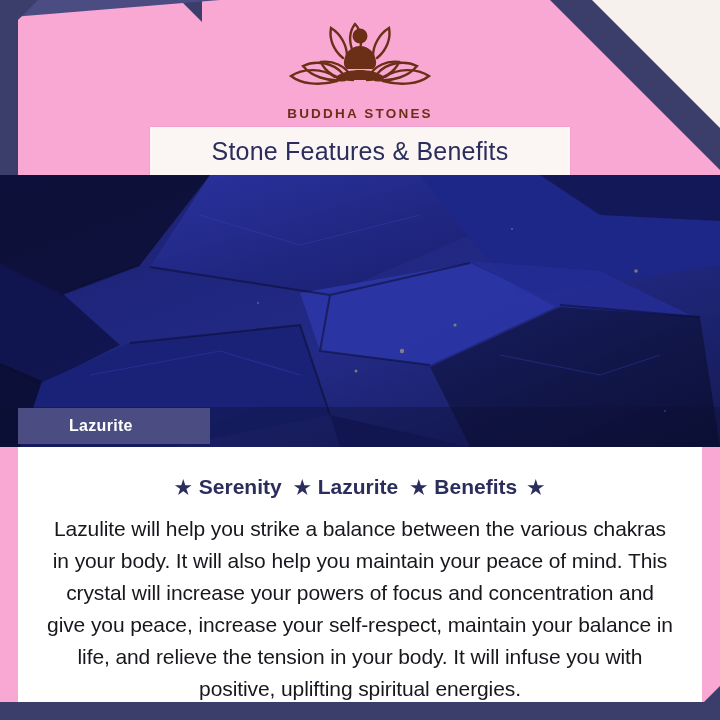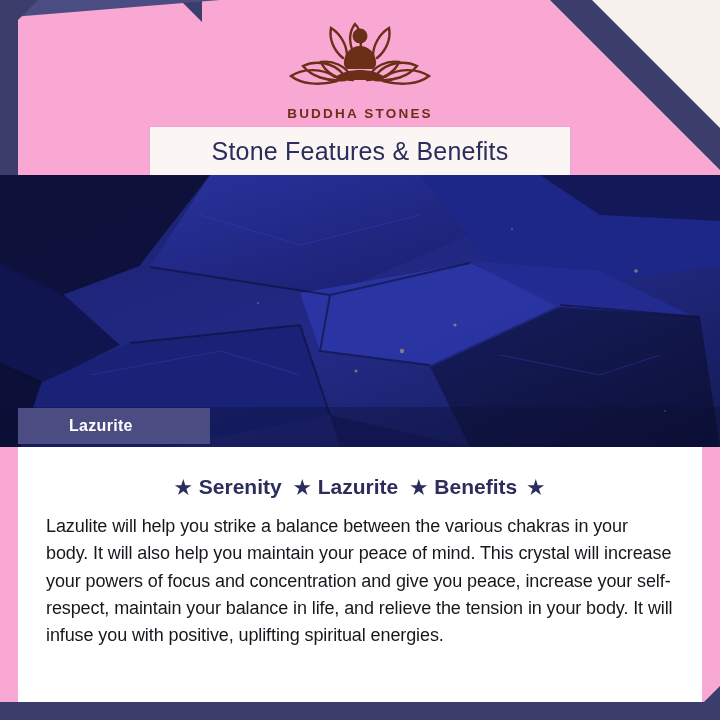--- a/index.html
+++ b/index.html
@@ -149,24 +149,24 @@
   .kw .star {
     color: #2b2d5c;
     font-size: 19px;
     margin-right: 7px;
     margin-left: 12px;
   }
   .kw:first-child .star { margin-left: 0; }
   .kw.tight .star { margin-right: 1px; margin-left: 10px; }
 
   .desc {
-    font-size: 18px;
+    font-size: 21px;
     line-height: 1.52;
     color: #16181d;
-    text-align: left;
+    text-align: center;
     letter-spacing: -0.1px;
   }
 
   
   .bottom-bar {
     position: absolute;
     left: 0; bottom: 0;
     width: 720px; height: 18px;
     background: #3b3d6b;
     z-index: 4;

